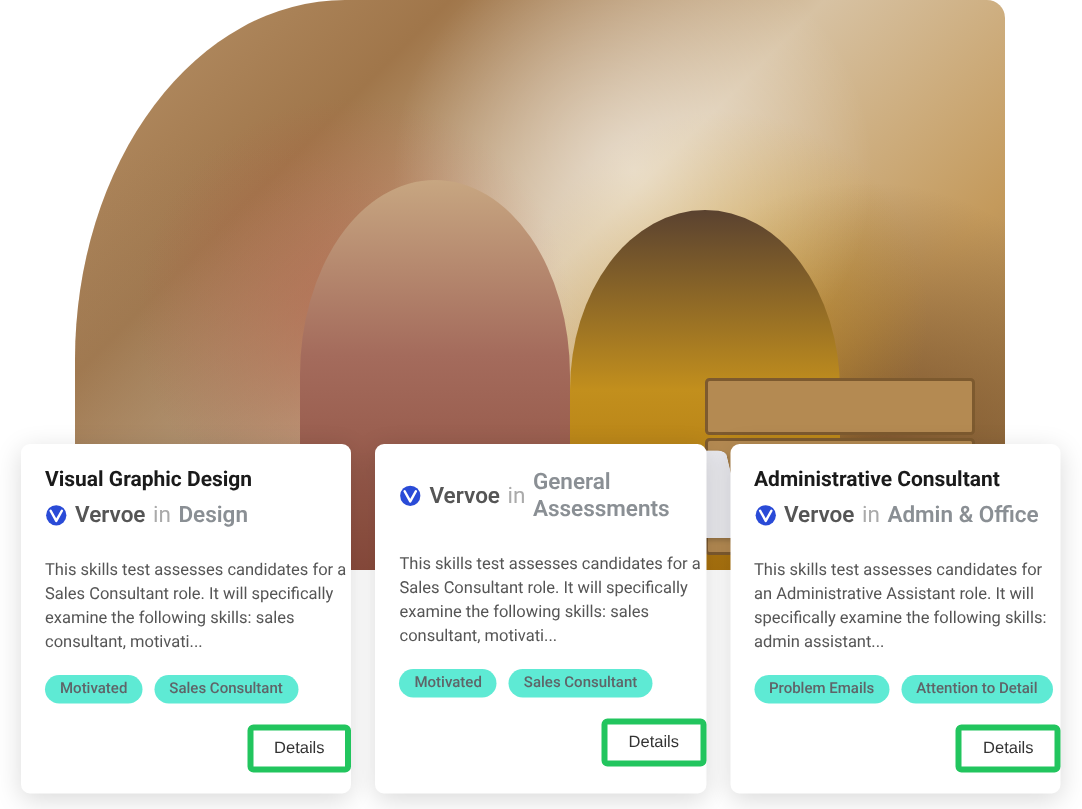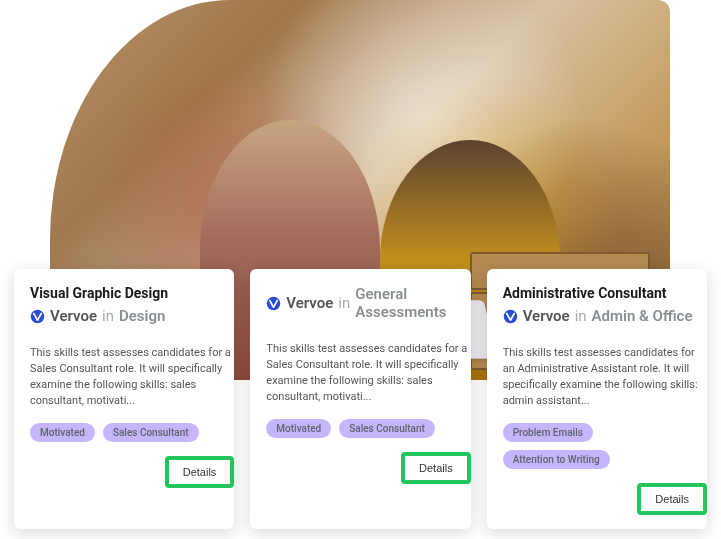--- a/index.html
+++ b/index.html
@@ -127,21 +127,21 @@
     margin-bottom: 14px;
     min-height: 48px;
   }
   .tags {
     display:flex;
     gap:8px;
     margin-bottom: 14px;
     flex-wrap: wrap;
   }
   .tag {
-    background:#c4b5fd;
+    background:#5eead4;
     color:#5f6468;
     font-size:10px;
     font-weight:500;
     padding: 4px 10px;
     border-radius: 10px;
     white-space: nowrap;
   }
   .card-footer {
     display:flex;
     justify-content:flex-end;
@@ -227,20 +227,20 @@
             <path d="M5 6 L10 15 L15 6" stroke="#fff" stroke-width="2.2" fill="none" stroke-linecap="round" stroke-linejoin="round"></path>
           </svg>
       </span>
       <span class="author">Vervoe</span>
       <span class="in">in</span>
       <span class="category">Admin &amp; Office</span>
     </div>
     <div class="desc">This skills test assesses candidates for an Administrative Assistant role. It will specifically examine the following skills: admin assistant...</div>
     <div class="tags">
       <span class="tag">Problem Emails</span>
-      <span class="tag">Attention to Writing</span>
+      <span class="tag">Attention to Detail</span>
     </div>
     <div class="card-footer">
       <button class="details-btn">Details</button>
     </div>
   </div>
 
 </div>
 
 </body></html>

